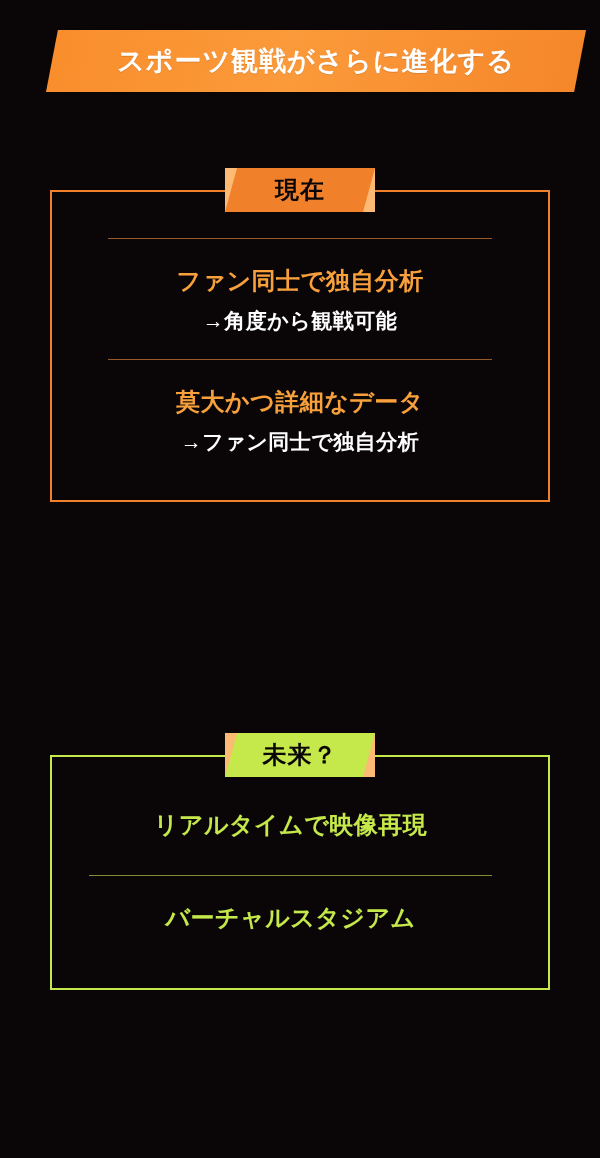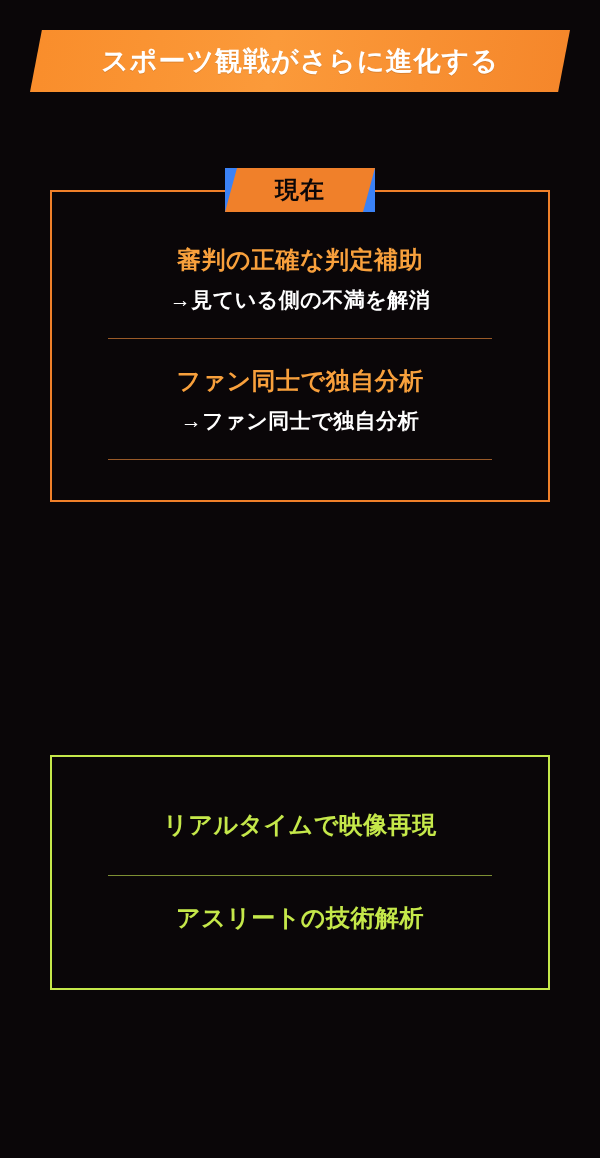--- a/index.html
+++ b/index.html
@@ -13,21 +13,21 @@
     position: relative;
     overflow: hidden;
     font-family: "Liberation Sans", "DejaVu Sans", sans-serif;
     color: #ffffff;
   }
 
   
   .header-wrap {
     position: absolute;
     top: 30px;
-    left: 30px;
+    left: 46px;
     width: 540px;
     height: 62px;
   }
   .header-banner {
     width: 100%;
     height: 100%;
     background: linear-gradient(100deg, #f98d2b 0%, #fb9a3a 45%, #f5862a 100%);
     clip-path: polygon(2.2% 0%, 100% 0%, 97.8% 100%, 0% 100%);
     display: flex;
     align-items: center;
@@ -49,31 +49,31 @@
     width: 500px;
     box-sizing: border-box;
   }
   .section-box {
     border: 2px solid #f0802a;
     box-sizing: border-box;
     width: 100%;
     padding: 36px 28px 30px 28px;
   }
   .section-now .section-box { border-color: #f0802a; }
-  .section-future .section-box { border-color: #c5e84a; }
+  .section-future .section-box { border-color: #c5e84a; padding-left: 9px; }
 
   
   .section-tab {
     position: absolute;
     top: -22px;
     left: 50%;
     transform: translateX(-50%);
     width: 150px;
     height: 44px;
-    background: #3b82f6;
+    background: #fdba74;
     display: flex;
     align-items: center;
     justify-content: center;
     box-sizing: border-box;
   }
   .tab-shape {
     position: absolute;
     inset: 0;
     background: #f0802a;
     clip-path: polygon(8% 0%, 100% 0%, 92% 100%, 0% 100%);
@@ -125,49 +125,53 @@
 
 <div class="header-wrap">
   <div class="header-banner">
     <span class="header-title">スポーツ観戦がさらに進化する</span>
   </div>
 </div>
 
 <div class="section section-now">
   <div class="section-box">
 
+
+    <div class="divider"></div>
+
     <div class="item">
-      <div class="item-heading">審判の正確な判定補助</div>
-      <div class="item-detail">→見ている側の不満を解消</div>
+      <div class="item-heading">ファン同士で独自分析</div>
+      <div class="item-detail">→角度から観戦可能</div>
     </div>
 
     <div class="divider"></div>
 
     <div class="item">
-      <div class="item-heading">ファン同士で独自分析</div>
+      <div class="item-heading">莫大かつ詳細なデータ</div>
       <div class="item-detail">→ファン同士で独自分析</div>
     </div>
-
-    <div class="divider"></div>
-
 
   </div>
   <div class="section-tab">
     <div class="tab-shape"></div>
     <span class="tab-text">現在</span>
   </div>
 </div>
 
 <div class="section section-future">
   <div class="section-box">
 
     <div class="item">
       <div class="item-heading">リアルタイムで映像再現</div>
     </div>
 
     <div class="divider"></div>
 
     <div class="item">
-      <div class="item-heading">アスリートの技術解析</div>
+      <div class="item-heading">バーチャルスタジアム</div>
     </div>
 
+  </div>
+  <div class="section-tab">
+    <div class="tab-shape"></div>
+    <span class="tab-text">未来？</span>
   </div>
 </div>
 
 </body></html>

